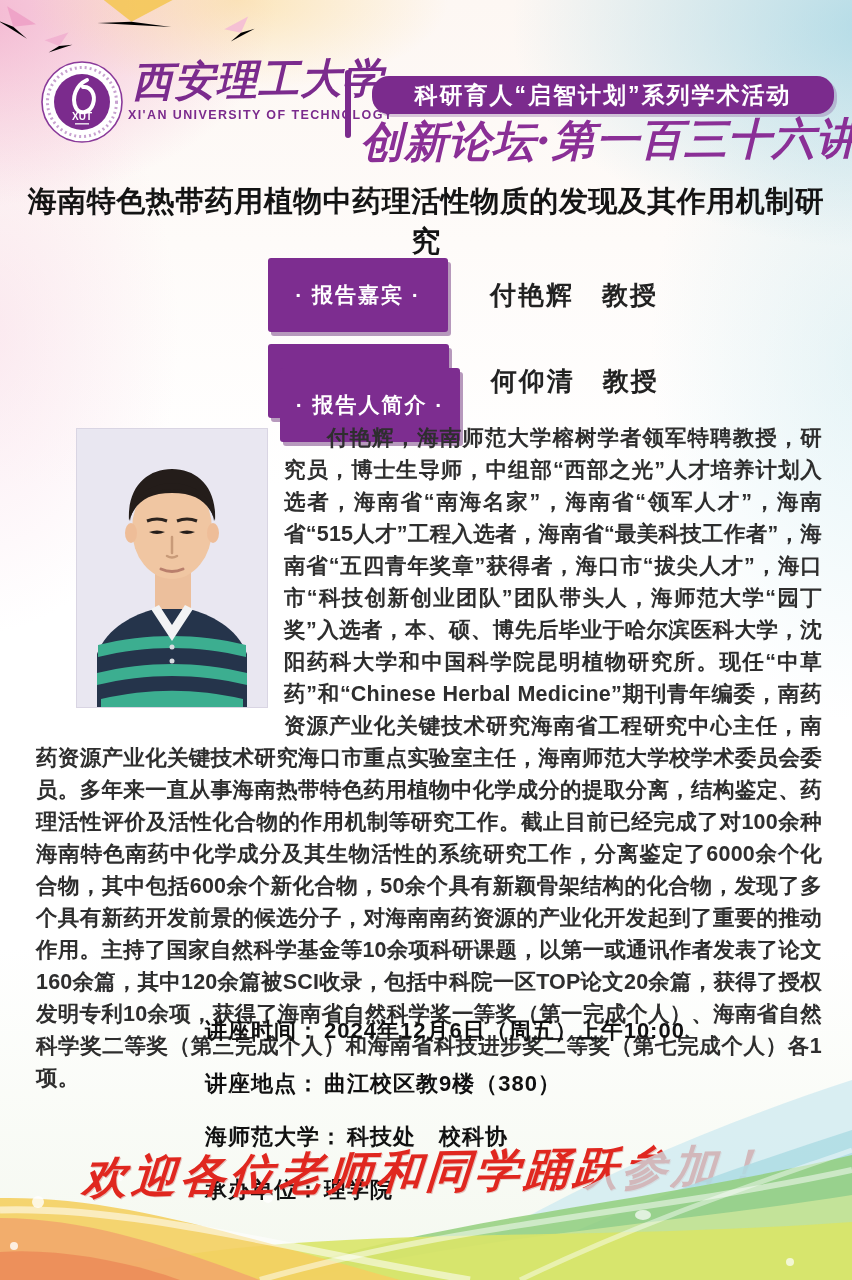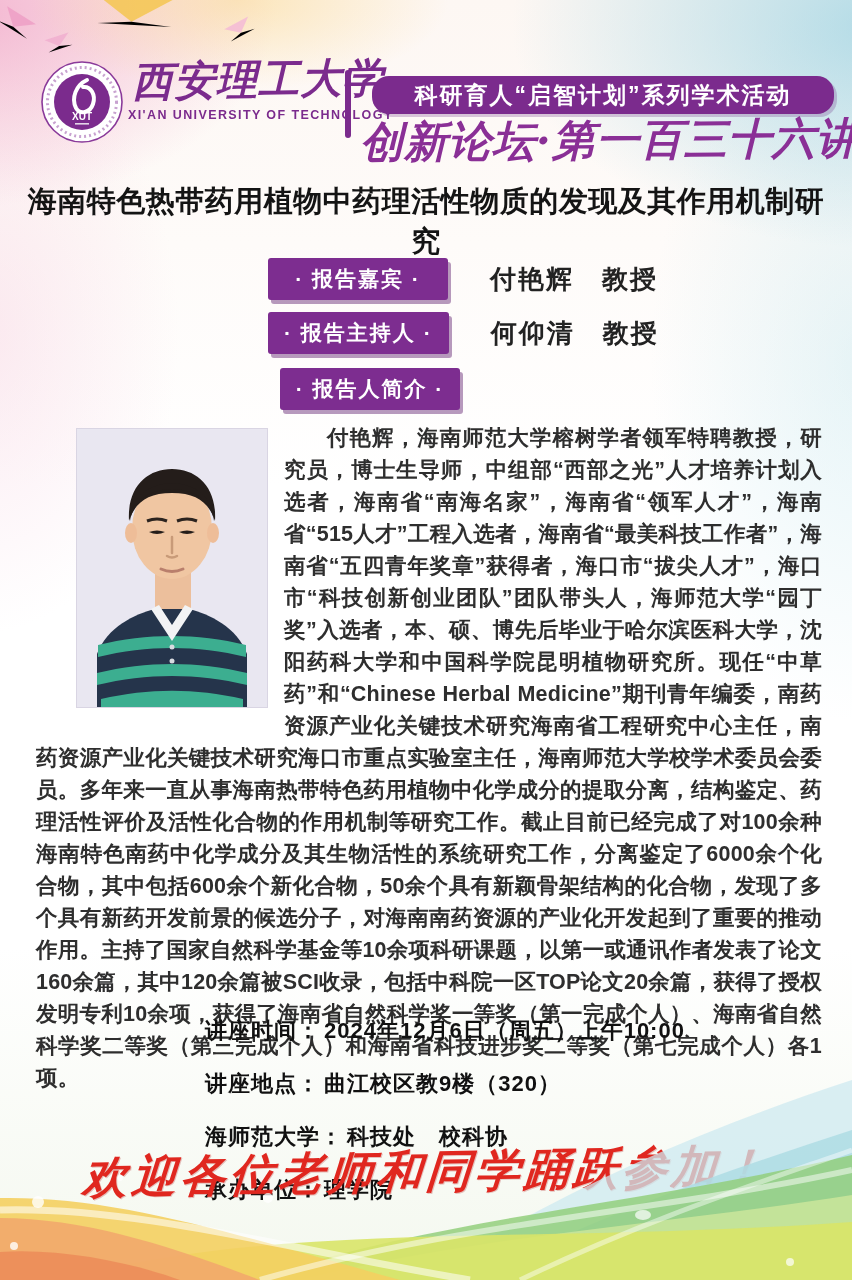--- a/index.html
+++ b/index.html
@@ -35,21 +35,21 @@
     font-family:"DejaVu Serif","Liberation Serif",serif;font-style:italic;font-weight:bold;
     font-size:43px;color:#8a2f96;letter-spacing:1px;transform:rotate(-0.5deg);white-space:nowrap;}
 
   
   .lecture-title{position:absolute;top:182px;left:20px;width:812px;text-align:center;
     font-size:29px;font-weight:bold;color:#141414;letter-spacing:0.5px;}
 
   
   .meta{position:absolute;top:258px;left:268px;display:flex;flex-direction:column;gap:12px;}
   .meta-row{display:flex;align-items:center;}
-  .badge{background:#7d2d90;color:#fff;border-radius:3px;padding:7px 16px;
+  .badge{background:#7d2d90;color:#fff;border-radius:3px;padding:23px 16px;
     font-size:21px;font-weight:bold;letter-spacing:2px;white-space:nowrap;
     box-shadow:3px 4px 0 rgba(95,30,110,.45);}
   .badge-wide{min-width:148px;text-align:center;}
   .meta-name{margin-left:42px;font-size:26px;font-weight:600;color:#222;letter-spacing:2px;white-space:nowrap;}
   .intro-badge-wrap{position:absolute;top:368px;left:0;width:740px;display:flex;justify-content:center;}
 
   
   .bio{position:absolute;top:422px;left:36px;width:786px;}
   .photo{float:left;width:190px;height:278px;margin:6px 16px 6px 40px;
     border:1px solid #d9d5e3;background:#e9e7f1;}
@@ -146,21 +146,21 @@
       </svg>
     </div>
     <p class="bio-text">付艳辉，海南师范大学榕树学者领军特聘教授，研究员，博士生导师，中组部“西部之光”人才培养计划入选者，海南省“南海名家”，海南省“领军人才”，海南省“515人才”工程入选者，海南省“最美科技工作者”，海南省“五四青年奖章”获得者，海口市“拔尖人才”，海口市“科技创新创业团队”团队带头人，海师范大学“园丁奖”入选者，本、硕、博先后毕业于哈尔滨医科大学，沈阳药科大学和中国科学院昆明植物研究所。现任“中草药”和“Chinese Herbal Medicine”期刊青年编委，南药资源产业化关键技术研究海南省工程研究中心主任，南药资源产业化关键技术研究海口市重点实验室主任，海南师范大学校学术委员会委员。多年来一直从事海南热带特色药用植物中化学成分的提取分离，结构鉴定、药理活性评价及活性化合物的作用机制等研究工作。截止目前已经完成了对100余种海南特色南药中化学成分及其生物活性的系统研究工作，分离鉴定了6000余个化合物，其中包括600余个新化合物，50余个具有新颖骨架结构的化合物，发现了多个具有新药开发前景的候选分子，对海南南药资源的产业化开发起到了重要的推动作用。主持了国家自然科学基金等10余项科研课题，以第一或通讯作者发表了论文160余篇，其中120余篇被SCI收录，包括中科院一区TOP论文20余篇，获得了授权发明专利10余项，获得了海南省自然科学奖一等奖（第一完成个人）、海南省自然科学奖二等奖（第三完成个人）和海南省科技进步奖二等奖（第七完成个人）各1项。</p>
   </div>
 
   <div class="schedule">
     <div class="sched-row">
       <span class="lab">讲座时间：</span><span>2024年12月6日（周五）上午10:00</span>
     </div>
     <div class="sched-row">
-      <span class="lab">讲座地点：</span><span>曲江校区教9楼（320）</span>
+      <span class="lab">讲座地点：</span><span>曲江校区教9楼（380）</span>
     </div>
     <div class="sched-row">
       <span class="lab">海师范大学：</span><span>科技处　校科协</span>
     </div>
     <div class="sched-row">
       <span class="lab">承办单位：</span><span>理学院</span>
     </div>
   </div>
 
   <div class="welcome">欢迎各位老师和同学踊跃参加！</div>

